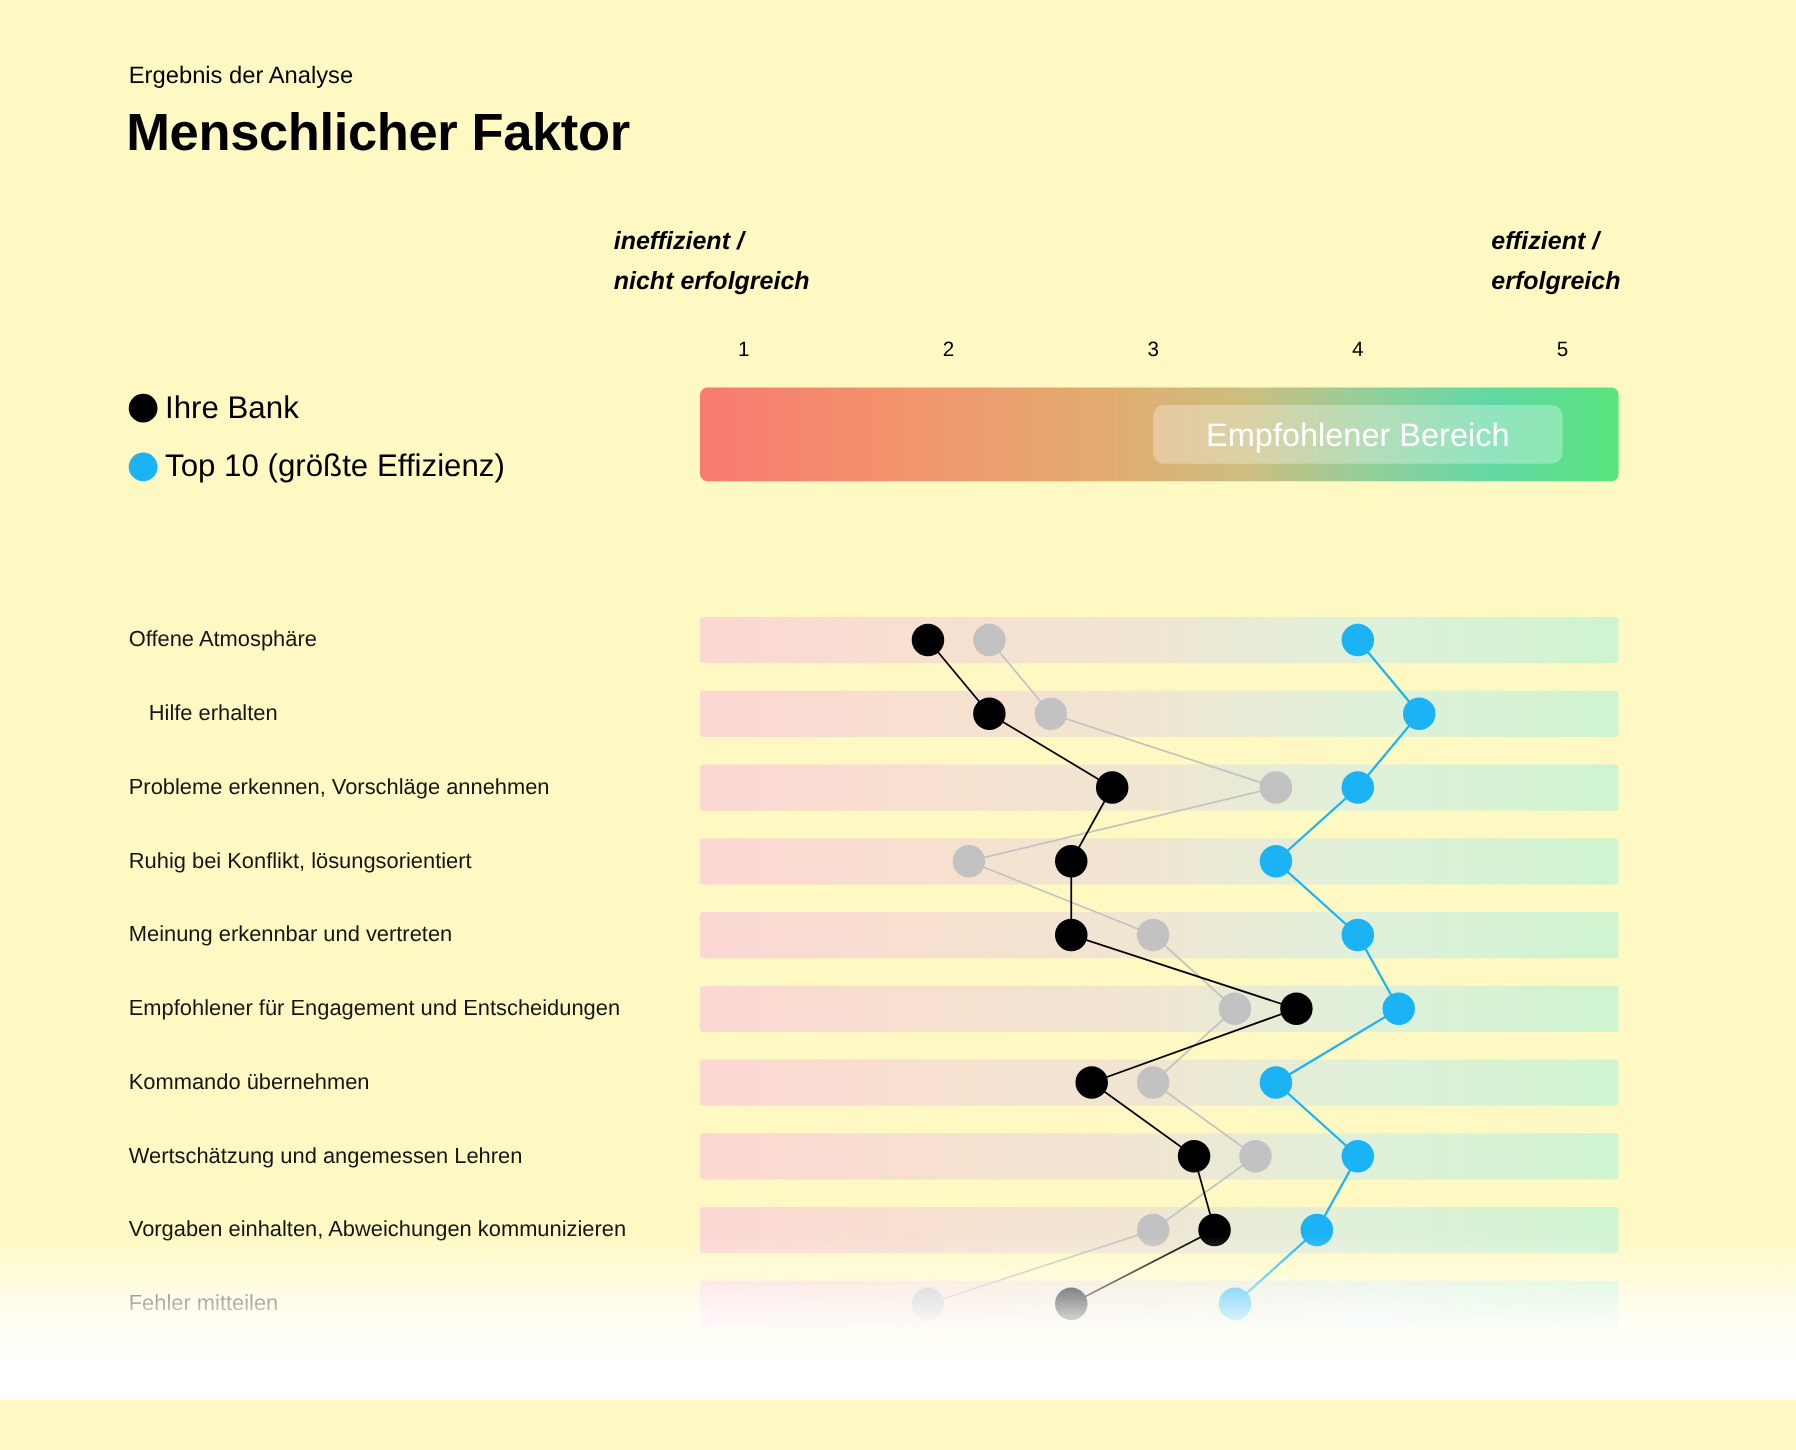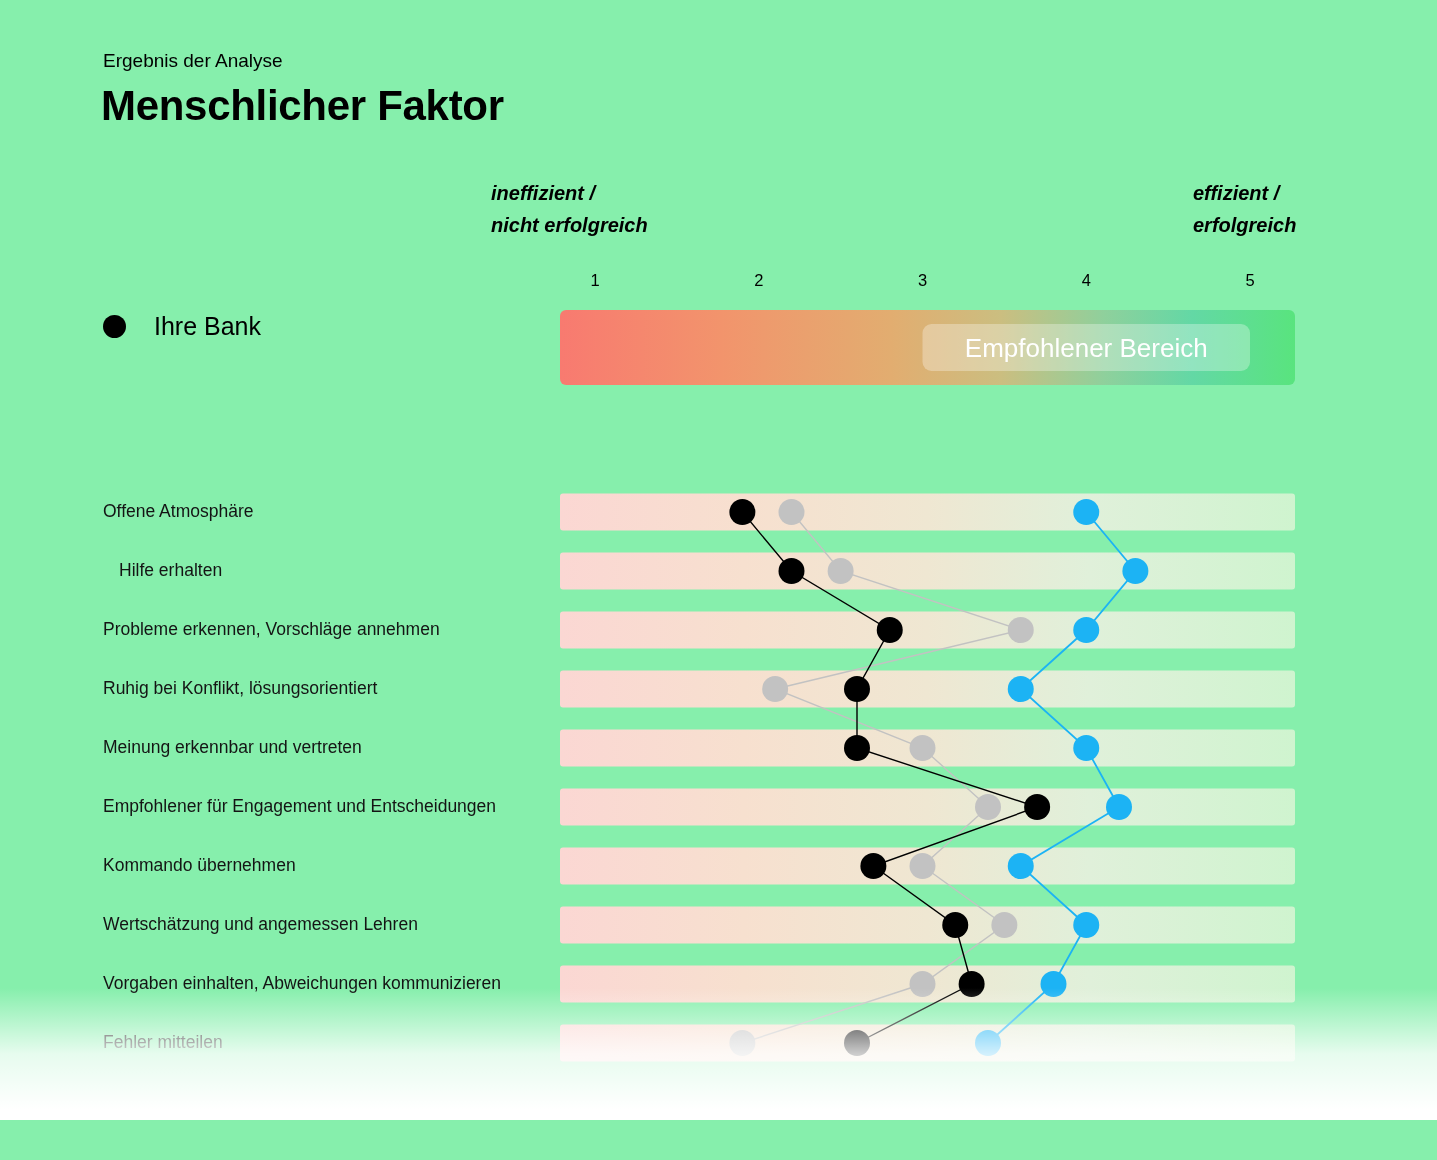--- a/index.html
+++ b/index.html
@@ -1,24 +1,24 @@
 <!DOCTYPE html>
 <html><head>
 <meta charset="utf-8">
 <style>
   html,body{margin:0;padding:0;background:#fff;}
   body{font-family:"Liberation Sans","DejaVu Sans",sans-serif;color:#000;}
-  .page{position:relative;width:1437px;height:1160px;background:#86efac;overflow:hidden;}
+  .page{position:relative;width:1437px;height:1160px;background:#fef9c3;overflow:hidden;}
   .subtitle{position:absolute;left:103px;top:50px;font-size:19px;font-weight:400;}
   .title{position:absolute;left:101px;top:82px;font-size:42px;font-weight:600;letter-spacing:-0.3px;}
   .axis-label{position:absolute;font-size:20px;font-weight:700;line-height:32px;font-style:italic;}
   .axis-label.left{left:491px;top:177px;}
   .axis-label.right{left:1193px;top:177px;}
   .legend{position:absolute;left:103px;top:308px;}
-  .legend-item{display:flex;align-items:center;gap:28px;height:36px;margin-bottom:11px;}
+  .legend-item{display:flex;align-items:center;gap:6px;height:36px;margin-bottom:11px;}
   .legend-dot{width:23px;height:23px;border-radius:50%;flex:0 0 auto;}
   .legend-label{font-size:25px;font-weight:400;}
   .x-tick{position:absolute;top:271px;transform:translateX(-50%);font-size:16.5px;}
   .category-label{position:absolute;left:103px;font-size:17.5px;color:#141414;white-space:nowrap;}
   #chart{position:absolute;left:560px;top:300px;}
   .fade-overlay{position:absolute;left:0;top:988px;width:100%;height:132px;z-index:5;pointer-events:none;
     background:linear-gradient(to bottom, rgba(255,255,255,0) 0%, rgba(255,255,255,0.8) 50%, #ffffff 92%);}
 </style>
 </head>
 <body>
@@ -34,20 +34,24 @@
   </div>
   <div class="axis-label right">
     <div>effizient /</div>
     <div>erfolgreich</div>
   </div>
 
   <div class="legend">
     <div class="legend-item">
       <span class="legend-dot" style="background: rgb(0, 0, 0);"></span>
       <span class="legend-label">Ihre Bank</span>
+    </div>
+    <div class="legend-item">
+      <span class="legend-dot" style="background: rgb(28, 179, 244);"></span>
+      <span class="legend-label">Top 10 (größte Effizienz)</span>
     </div>
   </div>
 
   <div id="x-ticks">
       <span class="x-tick" style="left: 595px;">1</span>
       <span class="x-tick" style="left: 758.75px;">2</span>
       <span class="x-tick" style="left: 922.5px;">3</span>
       <span class="x-tick" style="left: 1086.25px;">4</span>
       <span class="x-tick" style="left: 1250px;">5</span>
     </div>

